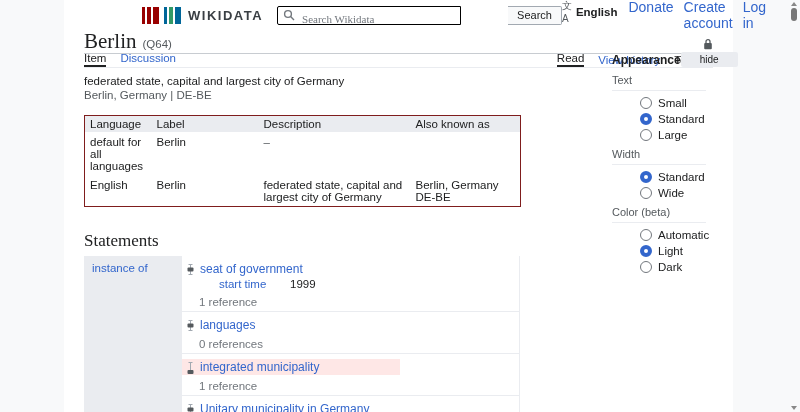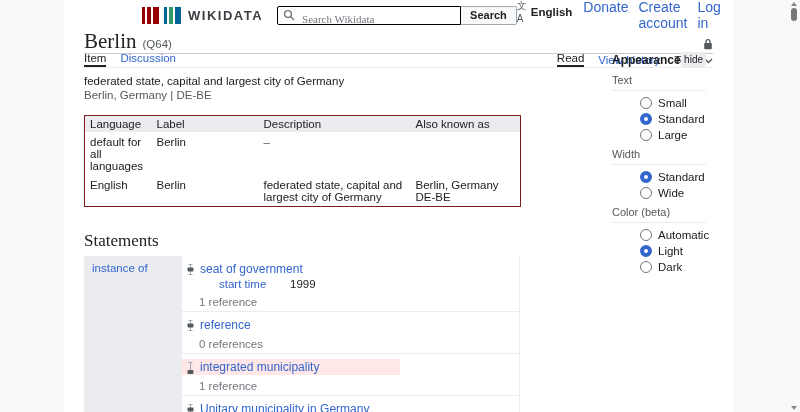--- a/index.html
+++ b/index.html
@@ -37,22 +37,22 @@
   .search-wrap { display:flex; margin-left:14px; height:19px; }
   .search-box { position:relative; width:184px; }
   .search-box input {
     width:100%; height:100%; border:1px solid #000000; border-radius:2px 0 0 2px;
     padding:8px 4px 0 24px; font-size:11px; font-family:Liberation Serif, serif; color:#202122; outline:none;
   }
   .search-box input::placeholder { color:#72777d; }
   .search-icon { position:absolute; left:6px; top:3px; }
   .search-btn {
     height:19px; border:1px solid #a2a9b1; border-left:none; background:#f8f9fa;
-    font-size:11px; font-weight:bold; color:#202122; padding:0 9px; border-radius:0 2px 2px 0;
-    font-family:inherit; cursor:pointer;
+    font-size:11px; font-weight:normal; color:#202122; padding:0 9px; border-radius:0 2px 2px 0;
+    font-family:inherit; cursor:pointer;margin-left:47px;
   }
   .header-spacer { flex:1; }
   .user-area { display:flex; align-items:flex-start; gap:11px; font-size:11.5px; }
   .lang-sel { display:flex; align-items:center; gap:4px; cursor:pointer; color:#202122; font-weight:bold; }
   .lang-glyph { font-size:10px; color:#54595d; font-weight:normal; }
   .hlink { font-size:14px; }
 
   
   .inner { padding:0 20px; }
   .title-block {
@@ -108,21 +108,21 @@
   .refs { margin-top:5px; margin-left:17px; color:#72777d; font-size:11.5px; line-height:12px; cursor:pointer; }
   .rank-icon { display:inline-flex; width:7px; height:13px; cursor:pointer; flex-shrink:0; }
 
   
   .appearance {
     position:absolute; left:612px; top:52px; width:94px; font-size:11.5px;
   }
   .ap-head { display:flex; justify-content:space-between; align-items:center; }
   .ap-title { font-weight:bold; font-size:12px; }
   .hide-btn {
-    font-size:10px; background:#eaecf0; border:none; border-radius:2px; padding:2px 3px;
+    font-size:10px; background:#eaecf0; border:none; border-radius:2px; padding:2px 19px;
     color:#202122; cursor:pointer; font-family:inherit;
   }
   .ap-label {
     color:#54595d; font-size:11px; margin-top:7px; padding-bottom:4px;
     border-bottom:1px solid #eaecf0; margin-bottom:6px;
   }
   .ap-option { display:flex; align-items:flex-start; gap:6px; margin-bottom:4px; cursor:pointer; height:12px;padding-left:28px; }
   .radio {
     width:12px; height:12px; border-radius:50%; background:#fff;
     border:1px solid #72777d; flex-shrink:0;
@@ -275,21 +275,21 @@
           <div class="claim">
             <div class="claim-main">
               <span class="rank-icon">
                 <svg width="7" height="13" viewBox="0 0 7 13">
                   <line x1="3.5" y1="1" x2="3.5" y2="12" stroke="#a2a9b1" stroke-width="1"></line>
                   <line x1="1.5" y1="1.5" x2="5.5" y2="1.5" stroke="#a2a9b1" stroke-width="1"></line>
                   <line x1="1.5" y1="11.5" x2="5.5" y2="11.5" stroke="#a2a9b1" stroke-width="1"></line>
                   <rect x="0.5" y="4.5" width="6" height="4" rx="1" fill="#54595d"></rect>
                 </svg>
               </span>
-              <a class="claim-link" href="#">reference</a>
+              <a class="claim-link" href="#">languages</a>
             </div>
             <div class="refs">0 references</div>
           </div>
           <div class="claim">
             <div class="claim-main deprecated">
               <span class="rank-icon">
                 <svg width="7" height="13" viewBox="0 0 7 13">
                   <line x1="3.5" y1="1" x2="3.5" y2="12" stroke="#a2a9b1" stroke-width="1"></line>
                   <line x1="1.5" y1="1.5" x2="5.5" y2="1.5" stroke="#a2a9b1" stroke-width="1"></line>
                   <line x1="1.5" y1="11.5" x2="5.5" y2="11.5" stroke="#a2a9b1" stroke-width="1"></line>

